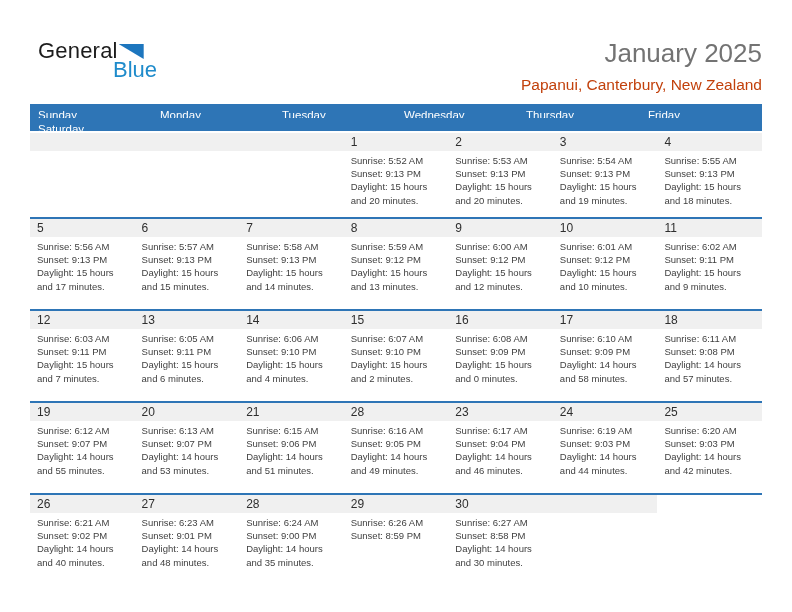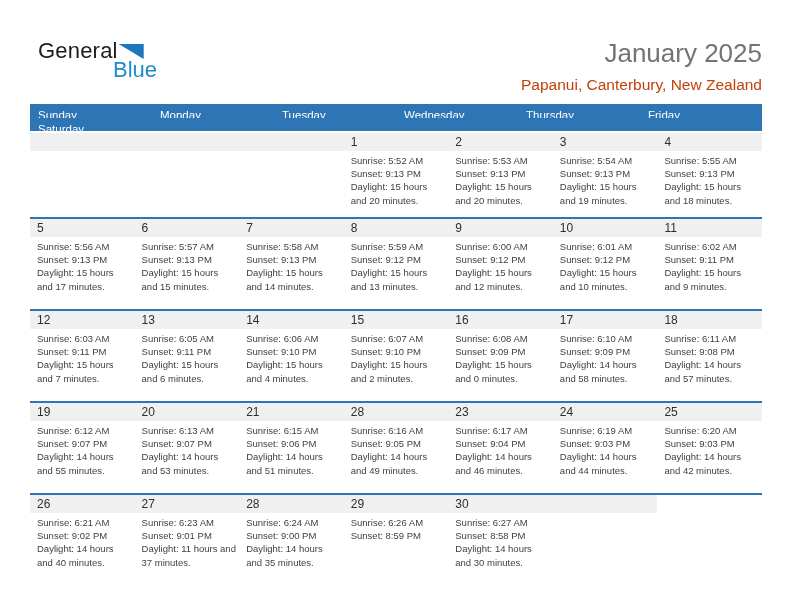--- a/index.html
+++ b/index.html
@@ -285,21 +285,21 @@
               <div class="line">Sunrise: 6:21 AM</div>
               <div class="line">Sunset: 9:02 PM</div>
               <div class="line">Daylight: 14 hours and 40 minutes.</div>
             </div>
           </div>
           <div class="cell">
             <div class="num">27</div>
             <div class="cell-body">
               <div class="line">Sunrise: 6:23 AM</div>
               <div class="line">Sunset: 9:01 PM</div>
-              <div class="line">Daylight: 11 hours and 37 minutes.</div>
+              <div class="line">Daylight: 14 hours and 48 minutes.</div>
             </div>
           </div>
           <div class="cell">
             <div class="num">28</div>
             <div class="cell-body">
               <div class="line">Sunrise: 6:24 AM</div>
               <div class="line">Sunset: 9:00 PM</div>
               <div class="line">Daylight: 14 hours and 35 minutes.</div>
             </div>
           </div>

